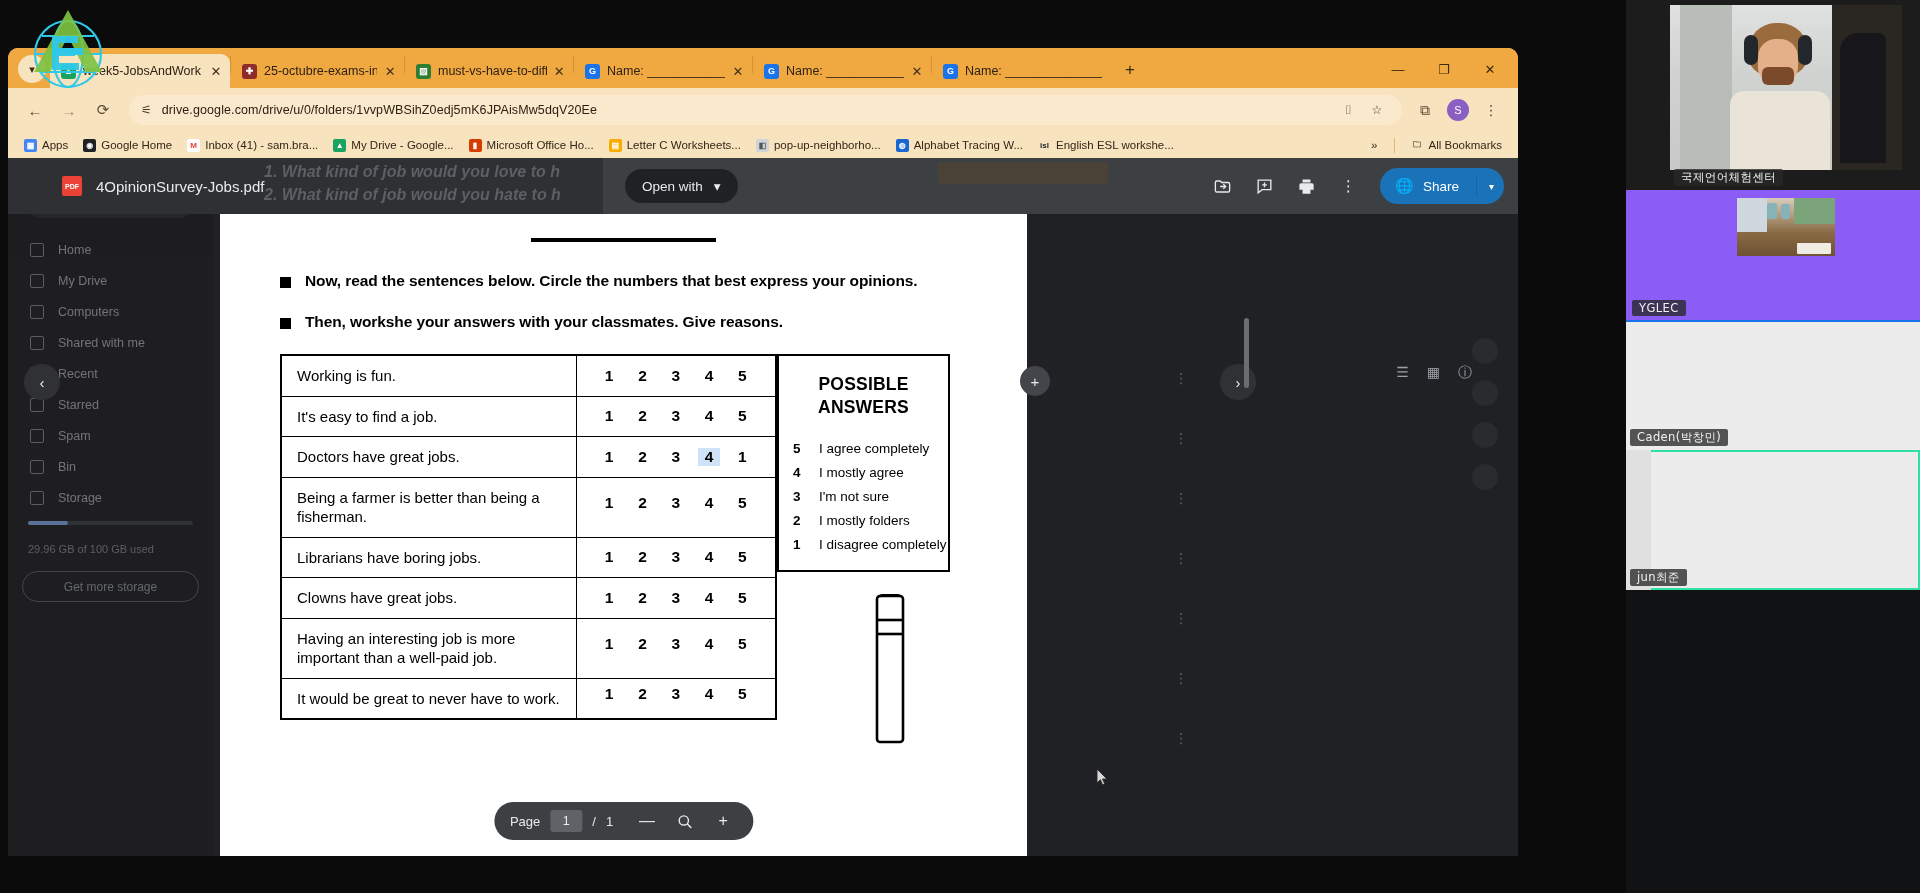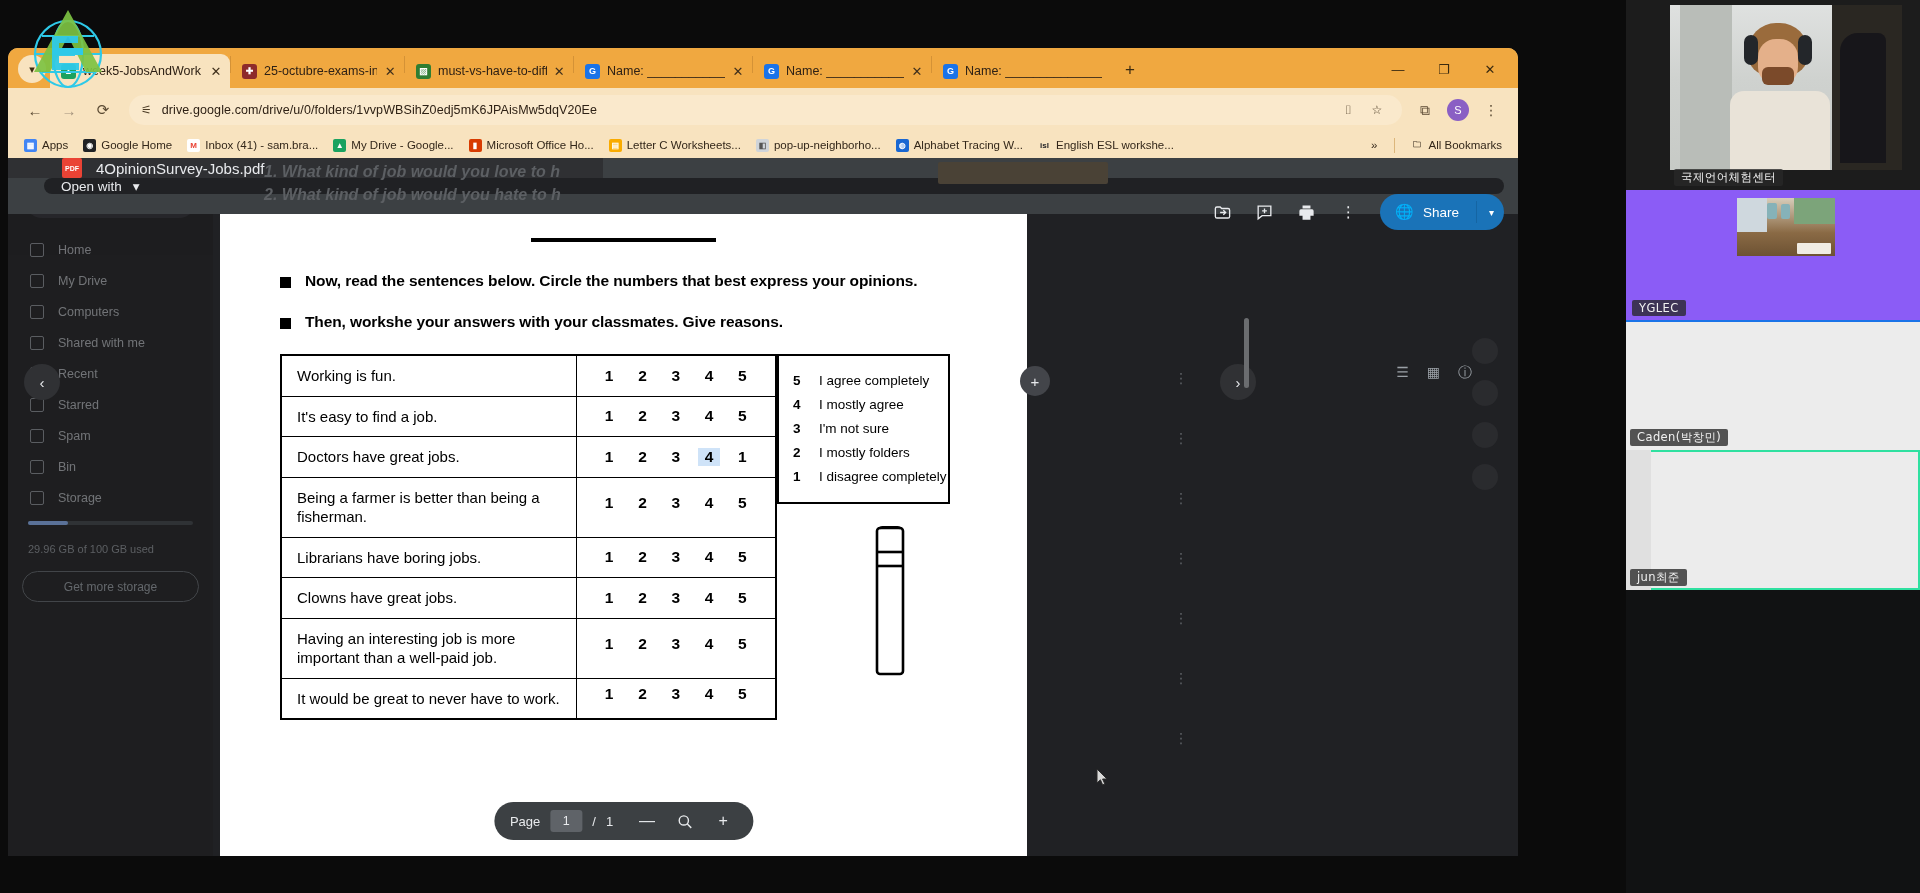--- a/index.html
+++ b/index.html
@@ -51,21 +51,21 @@
   .ds-item .sq { width:14px; height:14px; border:1.4px solid #8b8f94; border-radius:2px; flex:0 0 14px; }
   .ds-storage { margin:18px 20px 0; font-size:11px; color:#8c9095; }
   .ds-bar { margin:8px 20px; height:4px; border-radius:2px; background:#3c4043; position:relative; }
   .ds-bar i { position:absolute; left:0; top:0; bottom:0; width:24%; background:#8ab4f8; border-radius:2px; }
   .ds-getmore { margin:16px 14px; height:31px; border:1px solid #5f6368; border-radius:16px; color:#9aa0a6; font-size:12px; display:flex; align-items:center; justify-content:center; }
   .drive-rows { position:absolute; left:960px; top:190px; width:250px; color:#5f6368; }
   .drive-rows div { height:60px; display:flex; align-items:center; justify-content:flex-end; padding-right:30px; font-size:14px; }
   .drive-toolbar-right { position:absolute; right:20px; top:200px; display:flex; flex-direction:column; gap:16px; }
   .drive-toolbar-right span { width:26px; height:26px; border-radius:13px; background:#2a2b2e; display:block; }
   .drive-topicons { position:absolute; right:46px; top:206px; display:flex; gap:18px; color:#9aa0a6; font-size:14px; }
-  .pdf-header { position:absolute; left:0; top:0; right:0; height:56px; background:#3c4043; display:flex; padding:0 14px;flex-direction:column; }
+  .pdf-header { position:absolute; left:0; top:0; right:0; height:56px; background:#3c4043; display:flex; align-items:center; padding:0 14px; }
   .pdf-header-left { display:flex; align-items:center; gap:14px; width:595px; background:#2f3033; height:56px; margin-left:-14px; padding-left:14px; }
   .pdf-back { color:#e8eaed; font-size:18px; width:26px; text-align:center; }
   .pdficon { width:20px; height:20px; background:#ea4335; border-radius:2px; color:#fff; font-size:7px; font-weight:bold; display:flex; align-items:center; justify-content:center; }
   .pdf-title { color:#e8eaed; font-size:15px; }
   .openwith { margin-left:22px; height:34px; border-radius:17px; background:#202124; color:#e8eaed; font-size:13.5px; display:flex; align-items:center; gap:11px; padding:0 17px; }
   .pdf-header-right { margin-left:auto; display:flex; align-items:center; gap:6px; }
   .hicon { width:36px; height:36px; border-radius:18px; display:flex; align-items:center; justify-content:center; color:#e8eaed; font-size:15px; }
   .sharebtn { height:36px; border-radius:18px; background:#1a73b8; color:#fff; font-size:13.5px; display:flex; align-items:center; gap:9px; padding:0 10px 0 15px; margin-left:8px; }
   .sharebtn .sdiv { width:1px; height:22px; background:#1565a3; margin:0 3px 0 8px; }
 
@@ -460,20 +460,24 @@
                       <span>4</span>
                       <span>5</span>
                     </div>
                   </td>
                 </tr>
               </tbody>
             </table>
 
             <div>
               <div class="pabox">
+                <div class="patitle">
+                  <div>POSSIBLE</div>
+                  <div>ANSWERS</div>
+                </div>
                 <div class="parow">
                   <b>5</b>
                   <span>I agree completely</span>
                 </div>
                 <div class="parow">
                   <b>4</b>
                   <span>I mostly agree</span>
                 </div>
                 <div class="parow">
                   <b>3</b>

